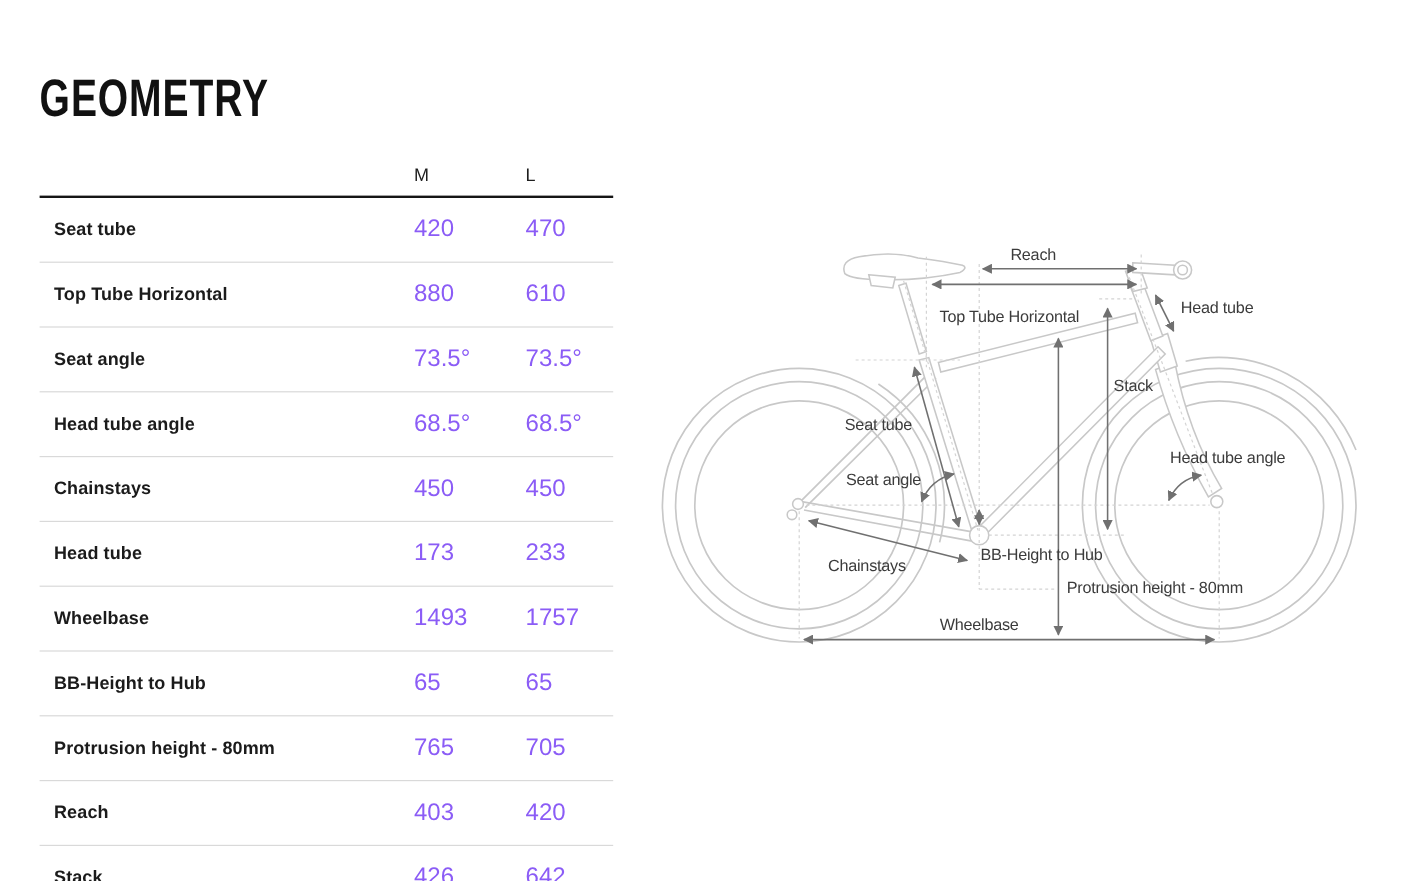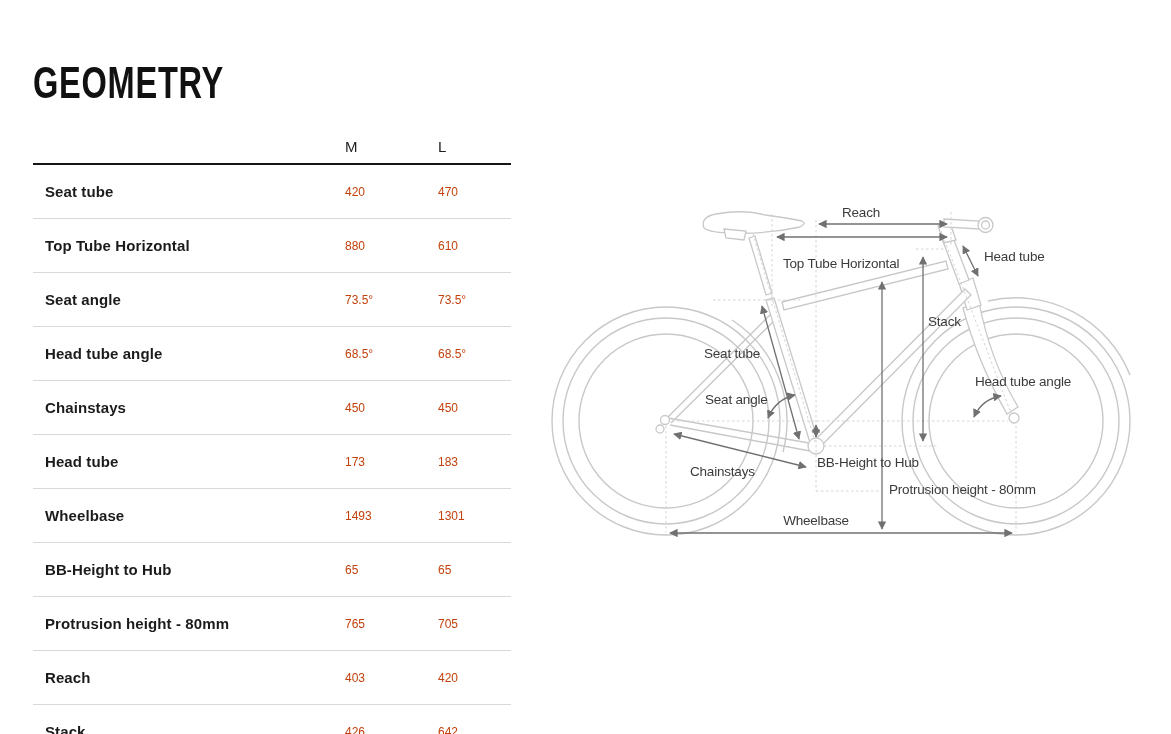--- a/index.html
+++ b/index.html
@@ -17,21 +17,21 @@
     display:grid;grid-template-columns:312px 93px 1fr;align-items:end;
     height:41px;padding-bottom:8px;border-bottom:2px solid #151515;box-sizing:content-box;
   }
   .geo-head .col{font-size:15px;color:#1e1e1e;font-weight:400;}
   .geo-row{
     display:grid;grid-template-columns:312px 93px 1fr;align-items:center;
     height:53px;border-bottom:1px solid #d9d9d9;
   }
   .geo-row:last-child{border-bottom:none;}
   .geo-row .lbl{font-size:15px;font-weight:700;color:#1b1b1b;padding-left:12px;letter-spacing:0.1px;}
-  .geo-row .val{font-size:12px;color:#c2410c;}
+  .geo-row .val{font-size:20px;color:#8b5cf6;}
   .diagram{position:absolute;left:545px;top:150px;width:626px;height:380px;}
   .bike{stroke:#c8c8c8;stroke-width:1.4;fill:none;}
   .tube{fill:#ffffff;stroke:#c8c8c8;stroke-width:1.3;}
   .dash{stroke:#d4d4d4;stroke-width:1;stroke-dasharray:2.5 2.5;fill:none;}
   .meas{stroke:#707070;stroke-width:1.3;fill:none;}
   .dlabel{font-size:13.5px;fill:#3b3b3b;letter-spacing:-0.2px;}
 </style>
 </head>
 <body>
 
@@ -66,26 +66,26 @@
       <div class="val">68.5°</div>
     </div>
     <div class="geo-row">
       <div class="lbl">Chainstays</div>
       <div class="val">450</div>
       <div class="val">450</div>
     </div>
     <div class="geo-row">
       <div class="lbl">Head tube</div>
       <div class="val">173</div>
-      <div class="val">183</div>
+      <div class="val">233</div>
     </div>
     <div class="geo-row">
       <div class="lbl">Wheelbase</div>
       <div class="val">1493</div>
-      <div class="val">1301</div>
+      <div class="val">1757</div>
     </div>
     <div class="geo-row">
       <div class="lbl">BB-Height to Hub</div>
       <div class="val">65</div>
       <div class="val">65</div>
     </div>
     <div class="geo-row">
       <div class="lbl">Protrusion height - 80mm</div>
       <div class="val">765</div>
       <div class="val">705</div>

